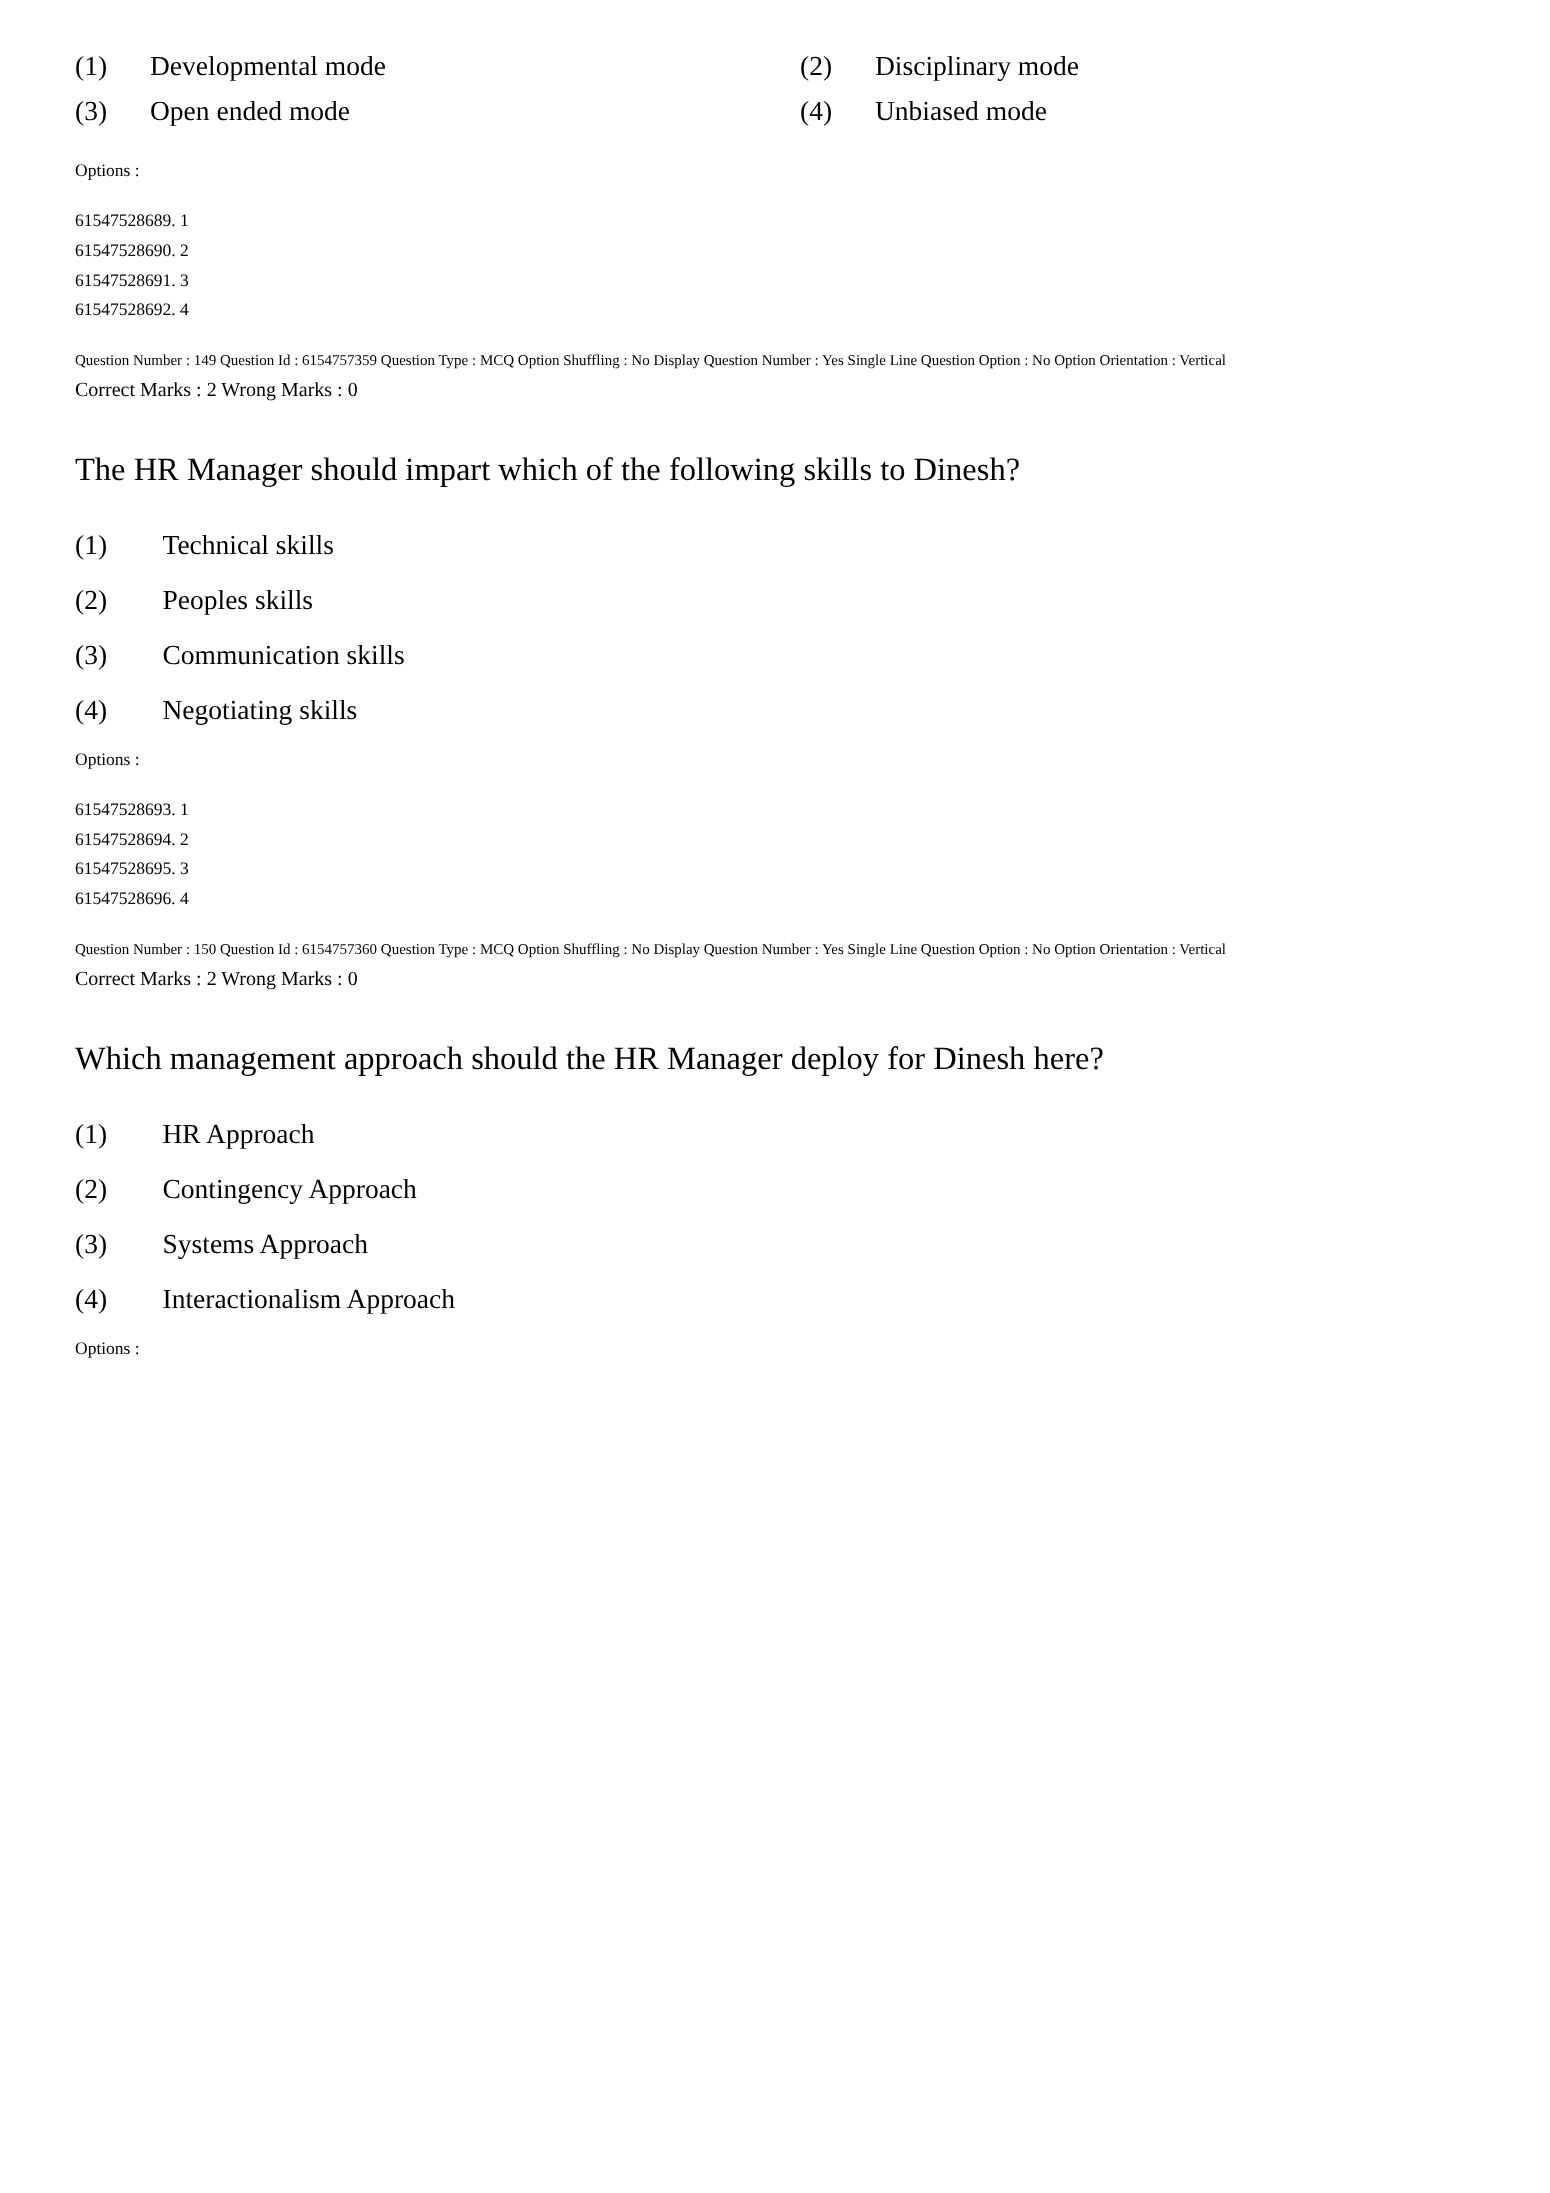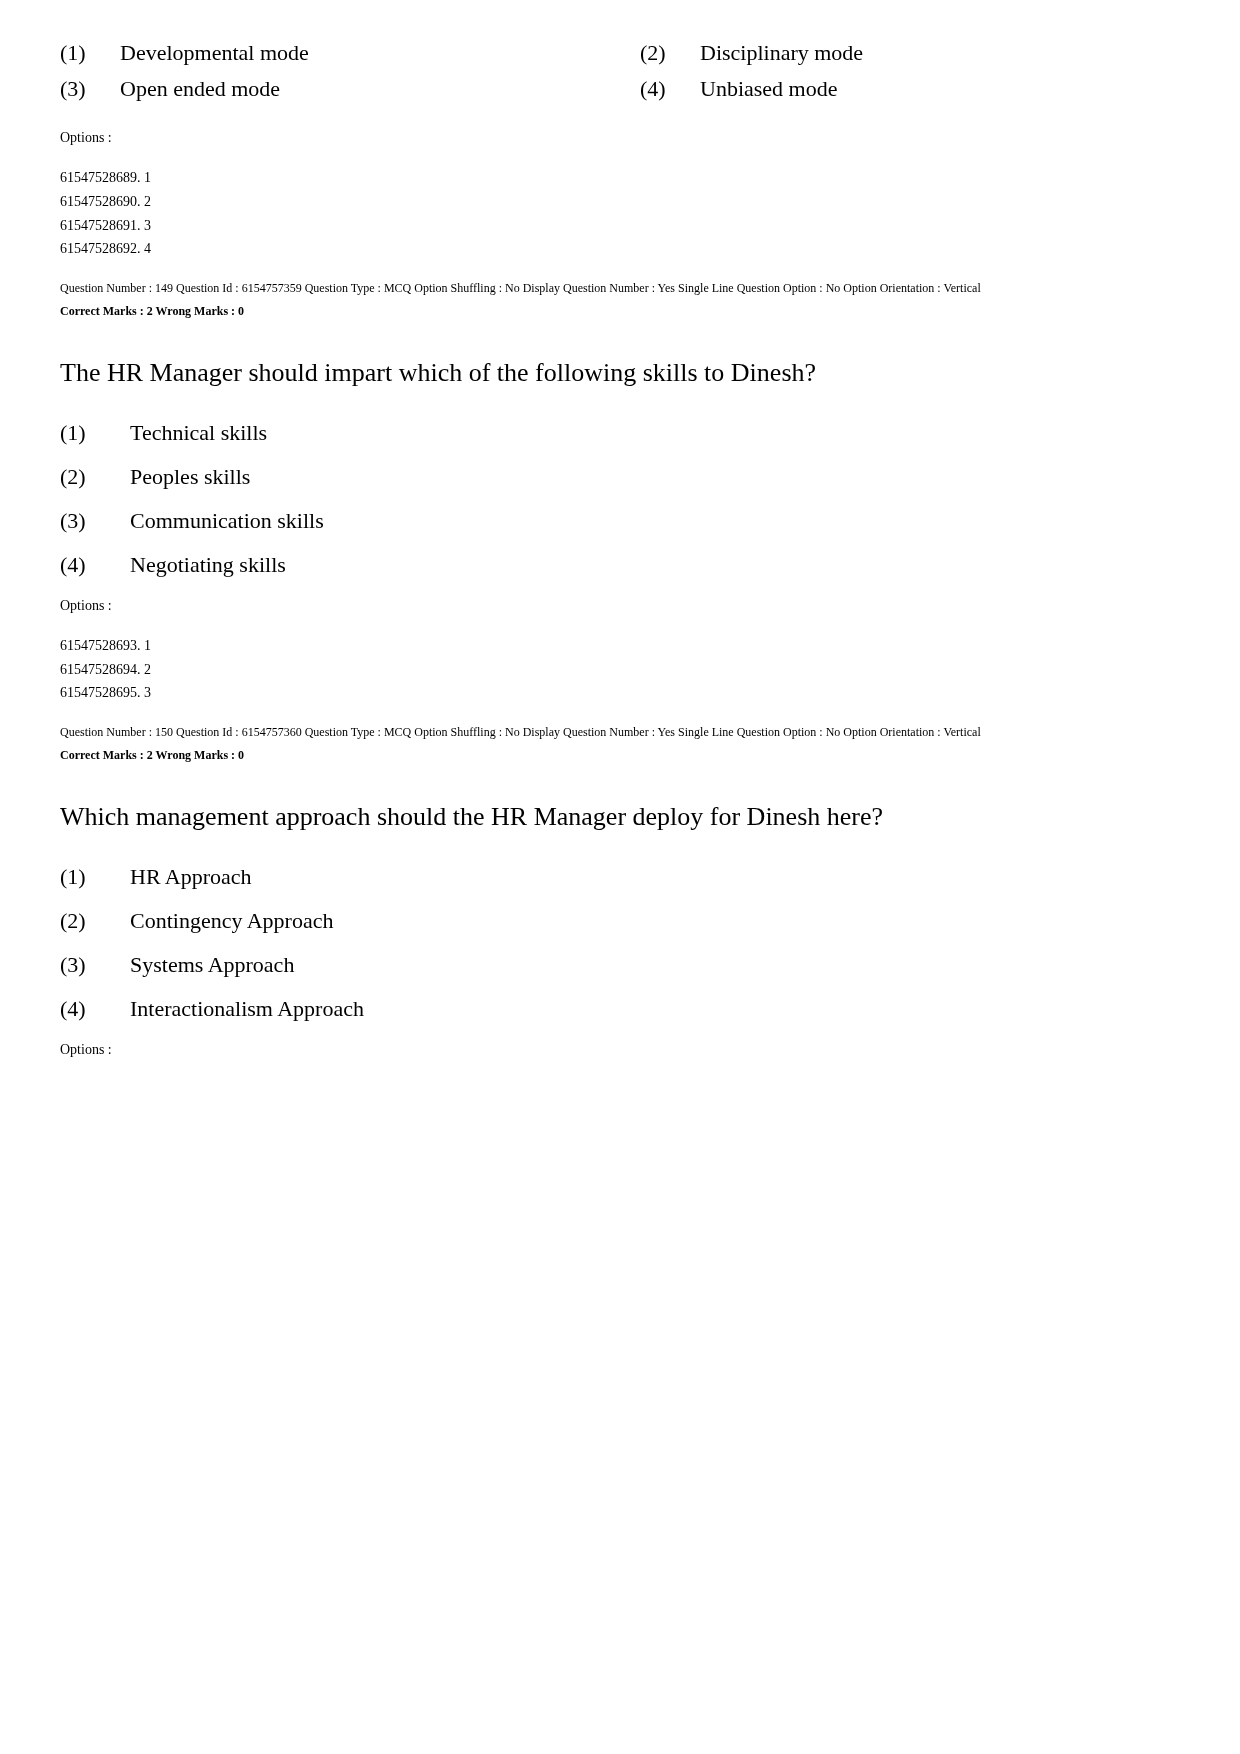--- a/index.html
+++ b/index.html
@@ -63,22 +63,22 @@
       margin-bottom: 18px;
       margin-top: 20px;
     }
     .question-meta {
       font-size: 12px;
       font-weight: normal;
       line-height: 1.6;
       margin-bottom: 6px;
     }
     .correct-marks {
-      font-size: 12px;
-      font-weight: bold;
+      font-size: 16px;
+      font-weight: normal;
       margin-bottom: 36px;
     }
   </style>
 </head>
 <body>
 
 <div>
 
   <div class="options-grid">
     <div class="option-row">
@@ -131,20 +131,21 @@
       <span class="option-num">(4)</span>
       <span class="option-text">Negotiating skills</span>
     </div>
   </div>
 
   <div class="options-label">Options :</div>
   <div class="options-ids">
     <div>61547528693. 1</div>
     <div>61547528694. 2</div>
     <div>61547528695. 3</div>
+    <div>61547528696. 4</div>
   </div>
 
   <div class="question-meta">Question Number : 150  Question Id : 6154757360  Question Type : MCQ  Option Shuffling : No  Display Question Number : Yes  Single Line Question Option : No  Option Orientation : Vertical</div>
   <div class="correct-marks">Correct Marks : 2  Wrong Marks : 0</div>
 </div>
 
 <div>
   <p class="question-text">Which management approach should the HR Manager deploy for Dinesh here?</p>
 
   <div class="options-vertical">

